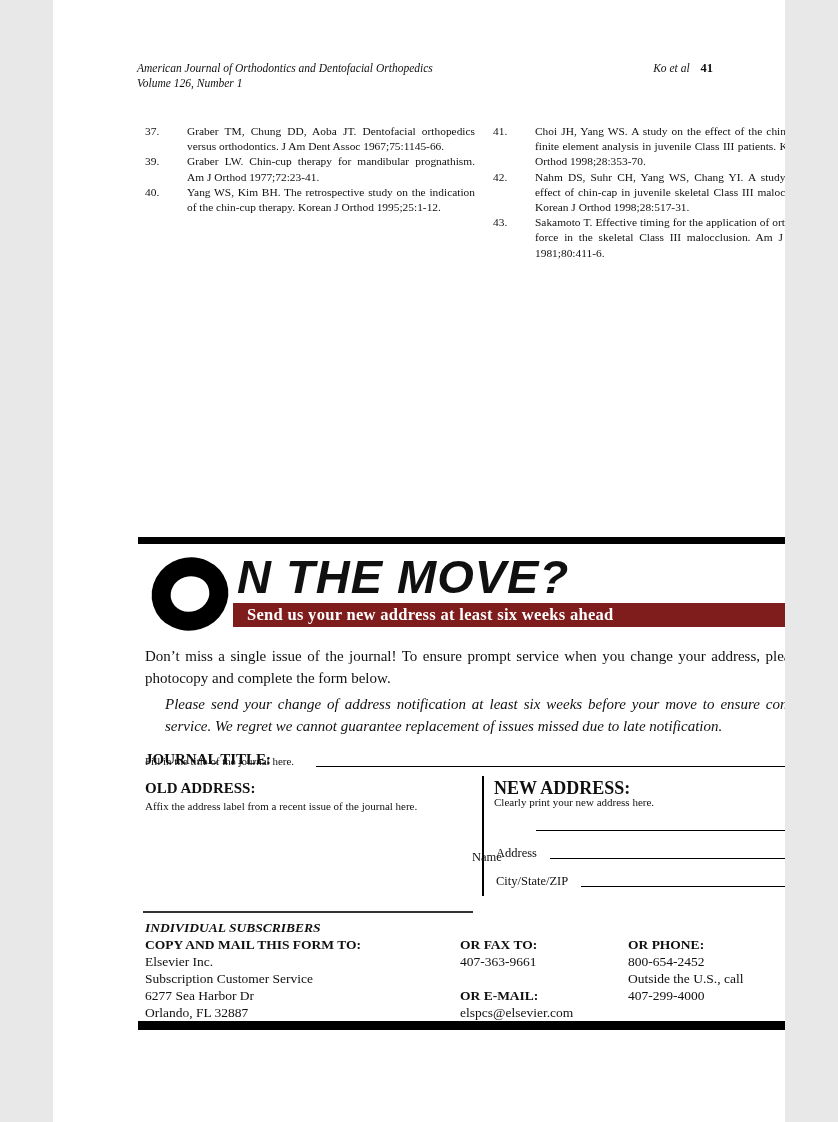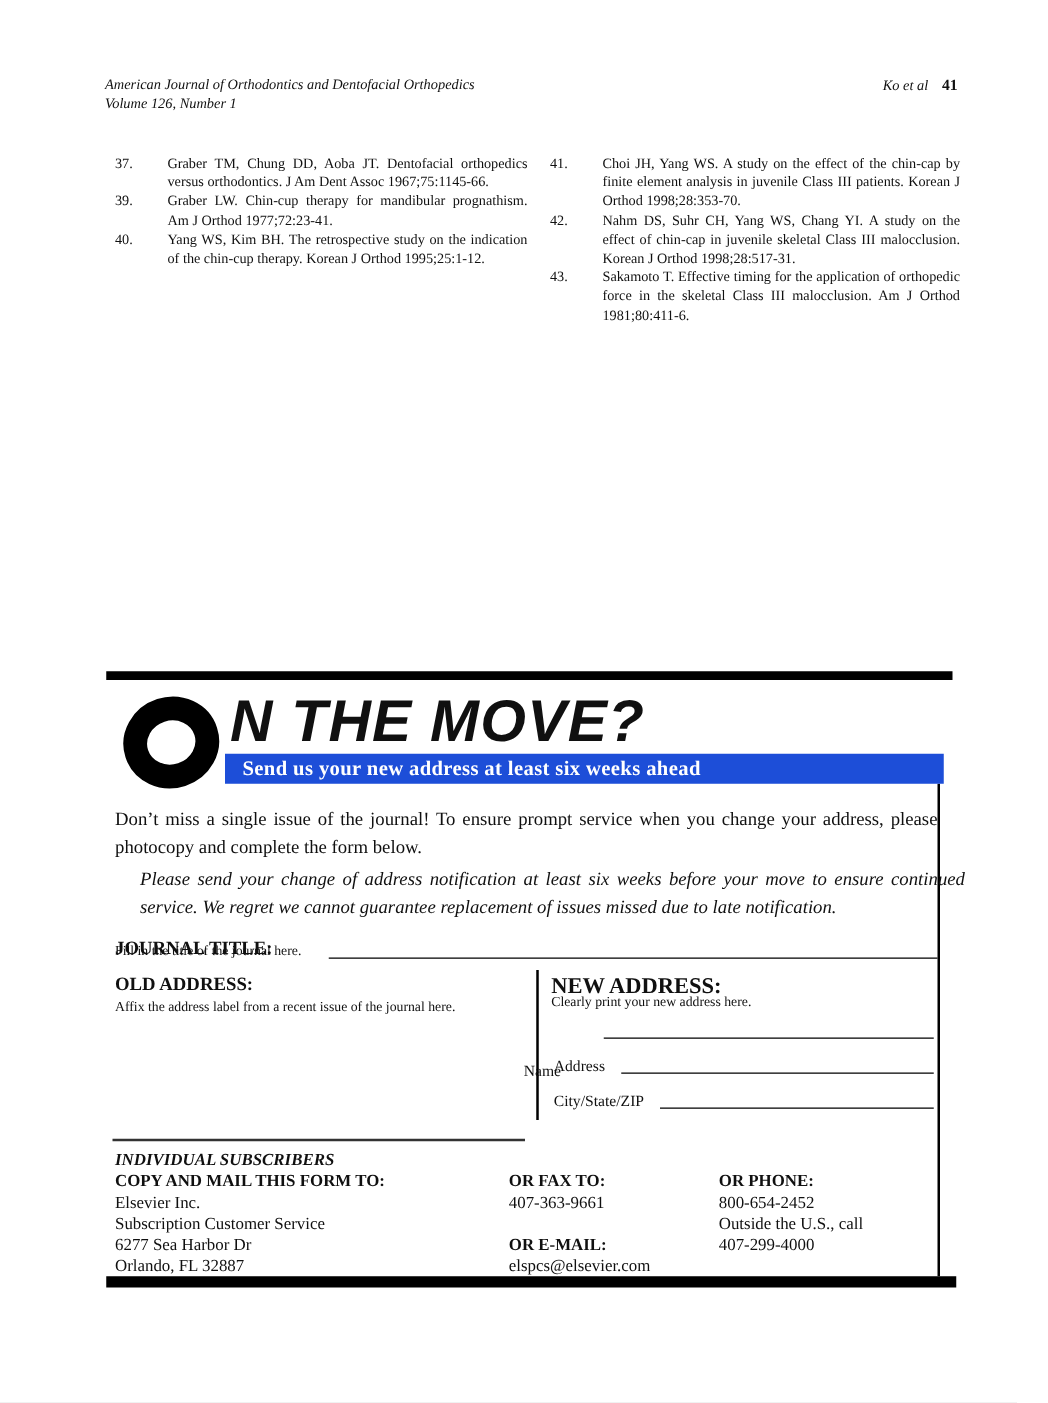--- a/index.html
+++ b/index.html
@@ -1,17 +1,17 @@
 <!DOCTYPE html>
 <html><head>
 <meta charset="utf-8">
 <style>
   html,body { margin:0; padding:0; background:#e8e8e8; }
   .page {
-    position:relative; width:838px; height:1122px; margin:0 auto;
+    position:relative; width:732px; height:1122px; margin:0 auto;
     background:#ffffff; color:#101010; overflow:hidden;
     font-family:"Liberation Serif", serif;
     text-decoration:underline;
   }
   
   .hdr-left { position:absolute; left:84px; top:61px; font-style:italic; font-size:11.5px; line-height:15px; }
   .hdr-right { position:absolute; right:72px; top:61px; font-size:11.5px; white-space:nowrap; }
   .hdr-right .authors { font-style:italic; }
   .hdr-right .pageno { font-weight:bold; font-size:12.5px; margin-left:8px; }
 
@@ -29,21 +29,21 @@
   .right-border { position:absolute; left:750px; top:627px; width:2px; height:394px; background:#000; }
 
   .big-o { position:absolute; left:94px; top:553px; }
   .headline {
     position:absolute; left:184px; top:549px;
     font-family:"Liberation Sans", sans-serif; font-weight:bold; font-style:italic;
     font-size:47px; letter-spacing:1px; white-space:nowrap;
   }
   .banner {
     position:absolute; left:180px; top:603px; width:575px; height:24px; box-sizing:border-box;
-    background:#1d4ed8; color:#fff; padding-left:14px;
+    background:#7f1d1d; color:#fff; padding-left:14px;
     font-weight:bold; font-size:16.5px; line-height:23px; letter-spacing:.3px; white-space:nowrap;
   }
 
   
   .intro  { position:absolute; left:92px; top:645px; width:658px; font-size:15px; line-height:22px; text-align:justify; }
   .notice { position:absolute; left:92px; top:693px; width:660px; font-size:15px; line-height:22px; font-style:italic; text-align:justify;margin-left:20px; }
 
   .jt-label { position:absolute; left:92px; top:751px; font-weight:bold; font-size:15px; }
   .jt-hint  { position:absolute; left:92px; top:755px; font-size:11px; }
   .jt-line  { position:absolute; left:263px; top:752px; width:487px; height:14px; border-bottom:1.6px solid #000; }

